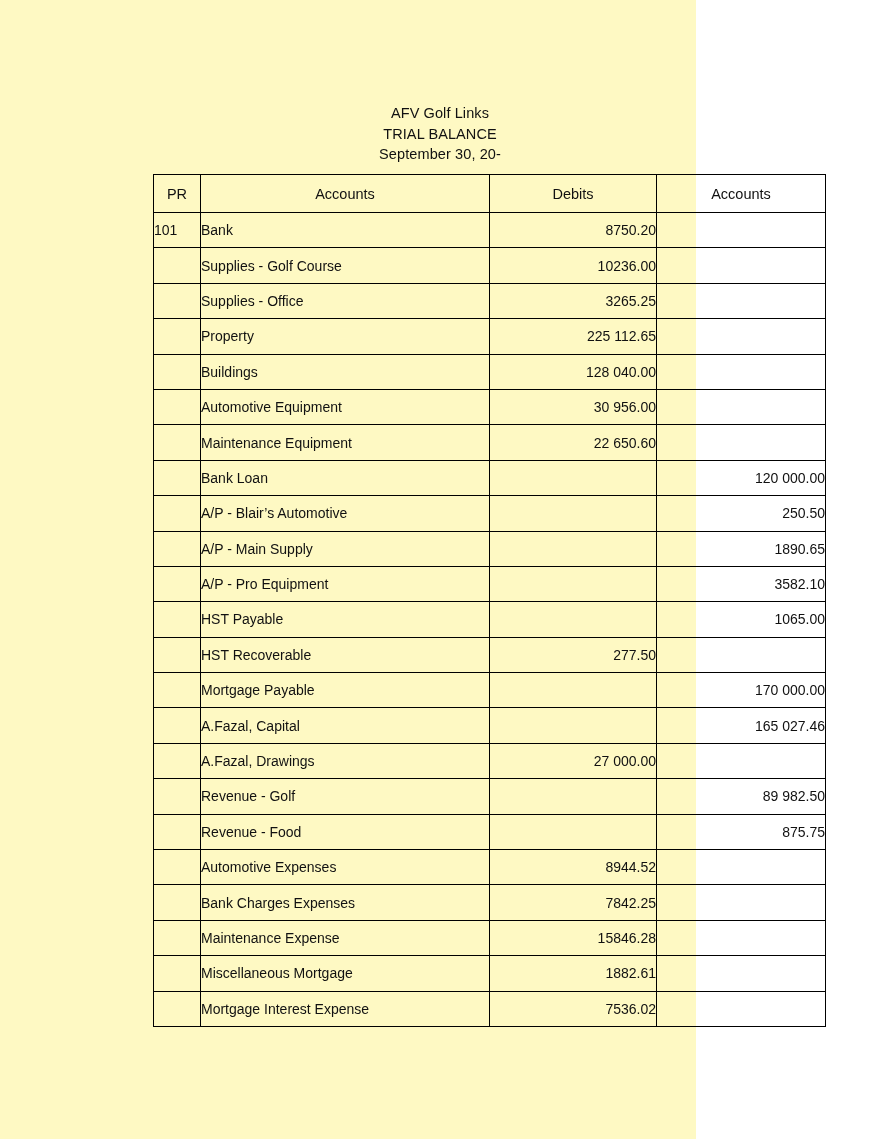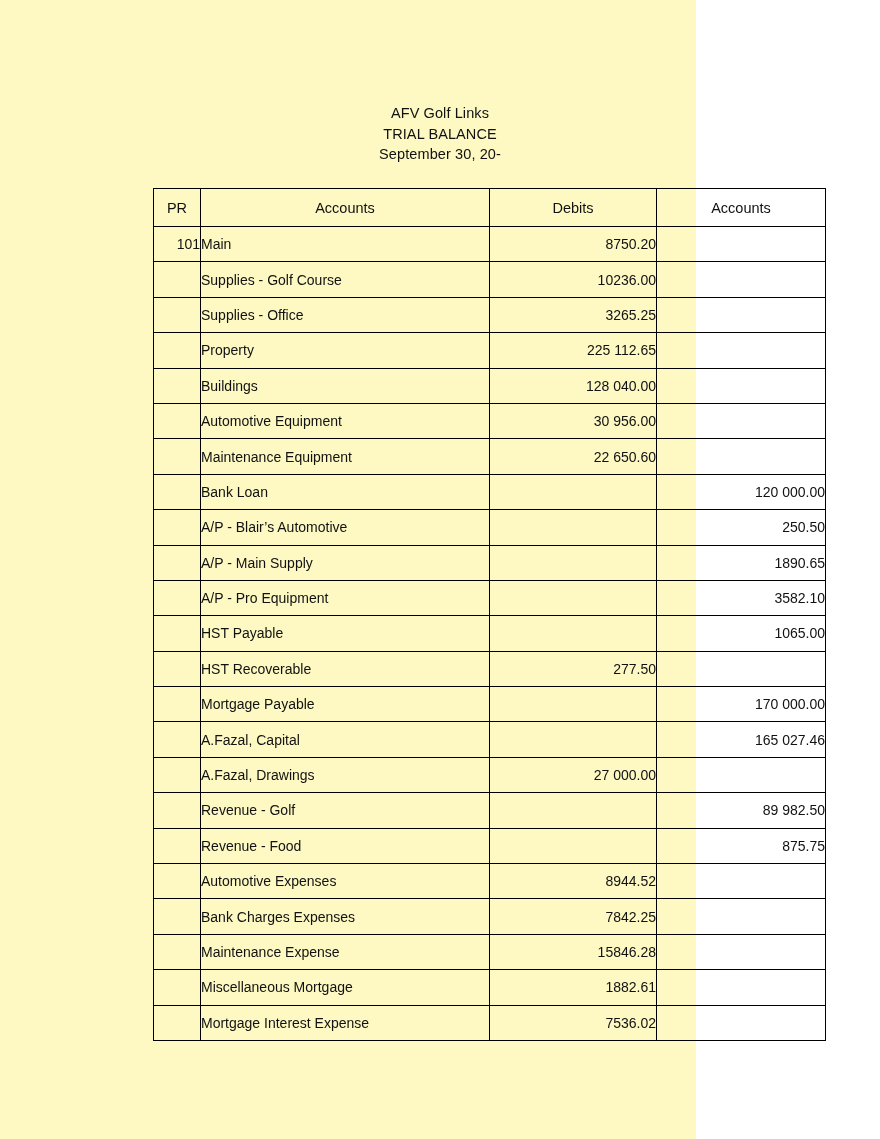--- a/index.html
+++ b/index.html
@@ -37,21 +37,21 @@
     font-size: 14.5px;
     line-height: 20.5px;
     color: #111111;
     letter-spacing: 0.1px;
   }
 
   
   .tb-wrap {
     position: absolute;
     left: 105px;
-    top: 188px;
+    top: 174px;
     width: 672px;
     padding-left: 48px;
   }
   table.trial-balance {
     border-collapse: collapse;
     width: 672px;
     table-layout: fixed;
   }
   table.trial-balance td,
   table.trial-balance th {
@@ -73,21 +73,21 @@
     height: 37px;
     text-align: center;
     font-size: 14.5px;
   }
 
   
   tr.data-row td {
     height: 34.4px;
   }
   td.cell-pr {
-    text-align: right;
+    text-align: left;
     padding-left: 0;
     font-size: 14px;
   }
   td.cell-acct {
     text-align: left;
     padding-left: 9px;
     font-size: 14px;
   }
   td.cell-amt {
     text-align: right;
@@ -118,21 +118,21 @@
         <tr class="head-row">
           <th>PR</th>
           <th>Accounts</th>
           <th>Debits</th>
           <th>Accounts</th>
         </tr>
       </thead>
       <tbody id="tb-body">
           <tr class="data-row">
             <td class="cell-pr">101</td>
-            <td class="cell-acct">Main</td>
+            <td class="cell-acct">Bank</td>
             <td class="cell-amt">8750.20</td>
             <td class="cell-amt"></td>
           </tr>
           <tr class="data-row">
             <td class="cell-pr"></td>
             <td class="cell-acct">Supplies - Golf Course</td>
             <td class="cell-amt">10236.00</td>
             <td class="cell-amt"></td>
           </tr>
           <tr class="data-row">

